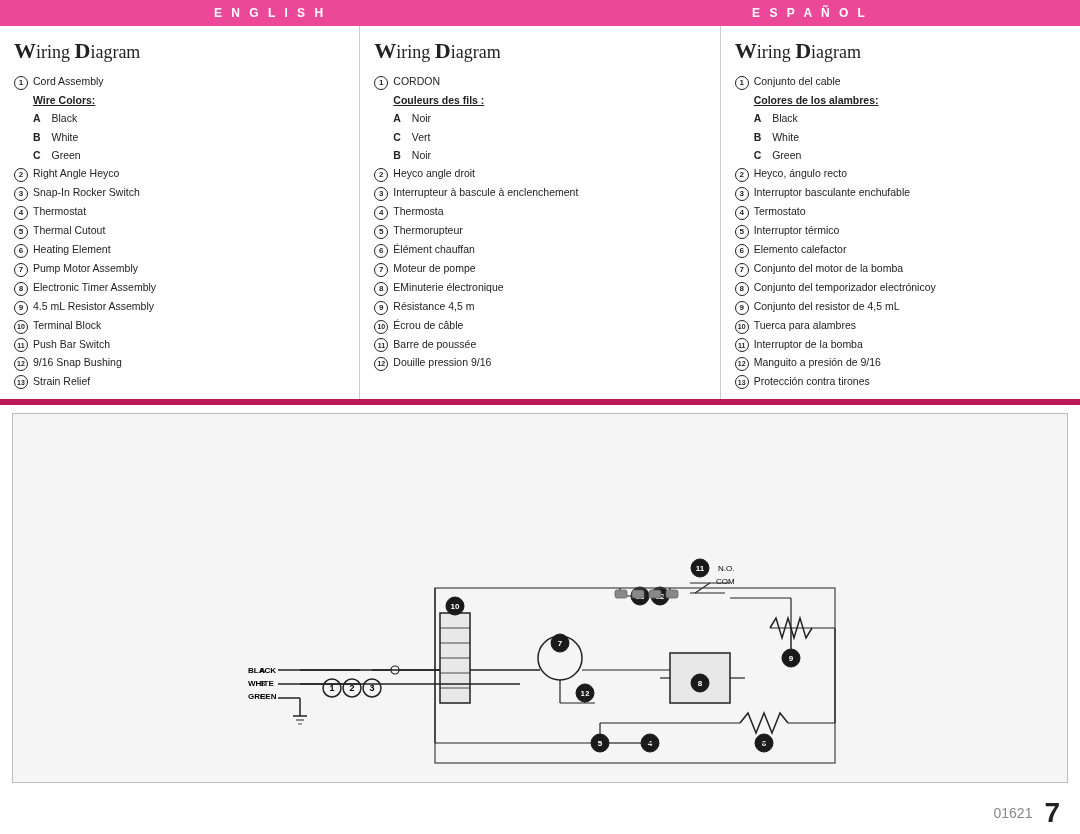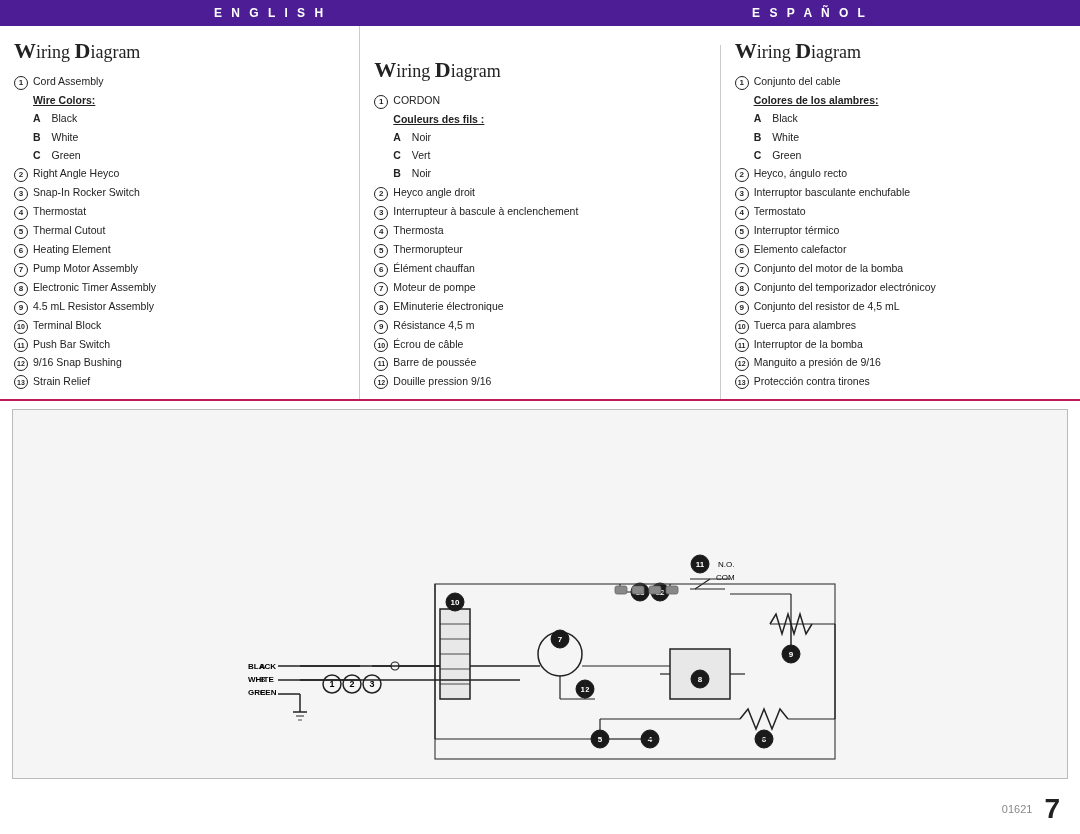--- a/index.html
+++ b/index.html
@@ -8,39 +8,38 @@
       height: 834px;
       background: #ffffff;
       font-family: Arial, sans-serif;
       font-size: 11px;
       color: #222;
       overflow: hidden;
     }
 
     
     .lang-bar {
-      background: #4c1d95;
+      background: #ec4899;
       color: #fff;
       display: flex;
       justify-content: space-around;
       padding: 6px 0;
       letter-spacing: 3px;
       font-size: 12px;
       font-weight: bold;
     }
     .lang-bar span {
       flex: 1;
       text-align: center;
     }
 
     
     .columns {
       display: flex;
-      border-bottom: 2px solid #be185d;
-      align-items: flex-end;
+      border-bottom: 6px solid #be185d;
     }
     .col {
       flex: 1;
       padding: 8px 14px;
       border-right: 1px solid #ccc;
       font-size: 10.5px;
       line-height: 1.55;
     }
     .col:last-child { border-right: none; }
 
@@ -100,21 +99,21 @@
 
     
     .footer {
       display: flex;
       justify-content: flex-end;
       align-items: center;
       padding: 6px 20px;
       gap: 12px;
     }
     .footer-num {
-      font-size: 11px;
+      font-size: 14px;
       color: #888;
     }
     .footer-page {
       font-size: 28px;
       font-weight: bold;
       color: #222;
     }
 
     
   </style>

